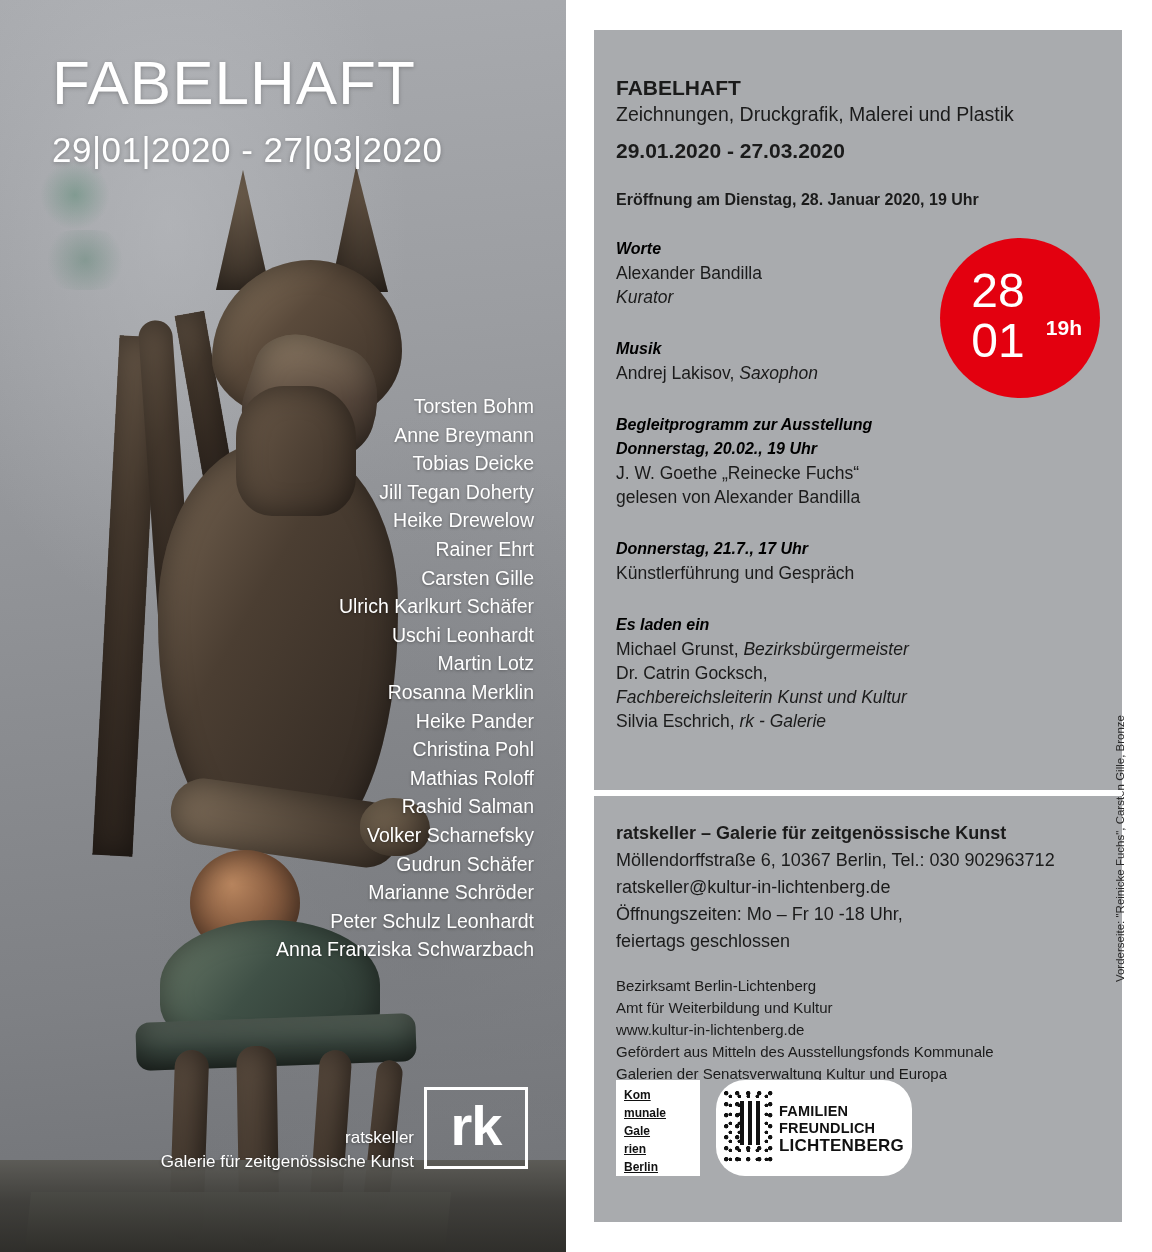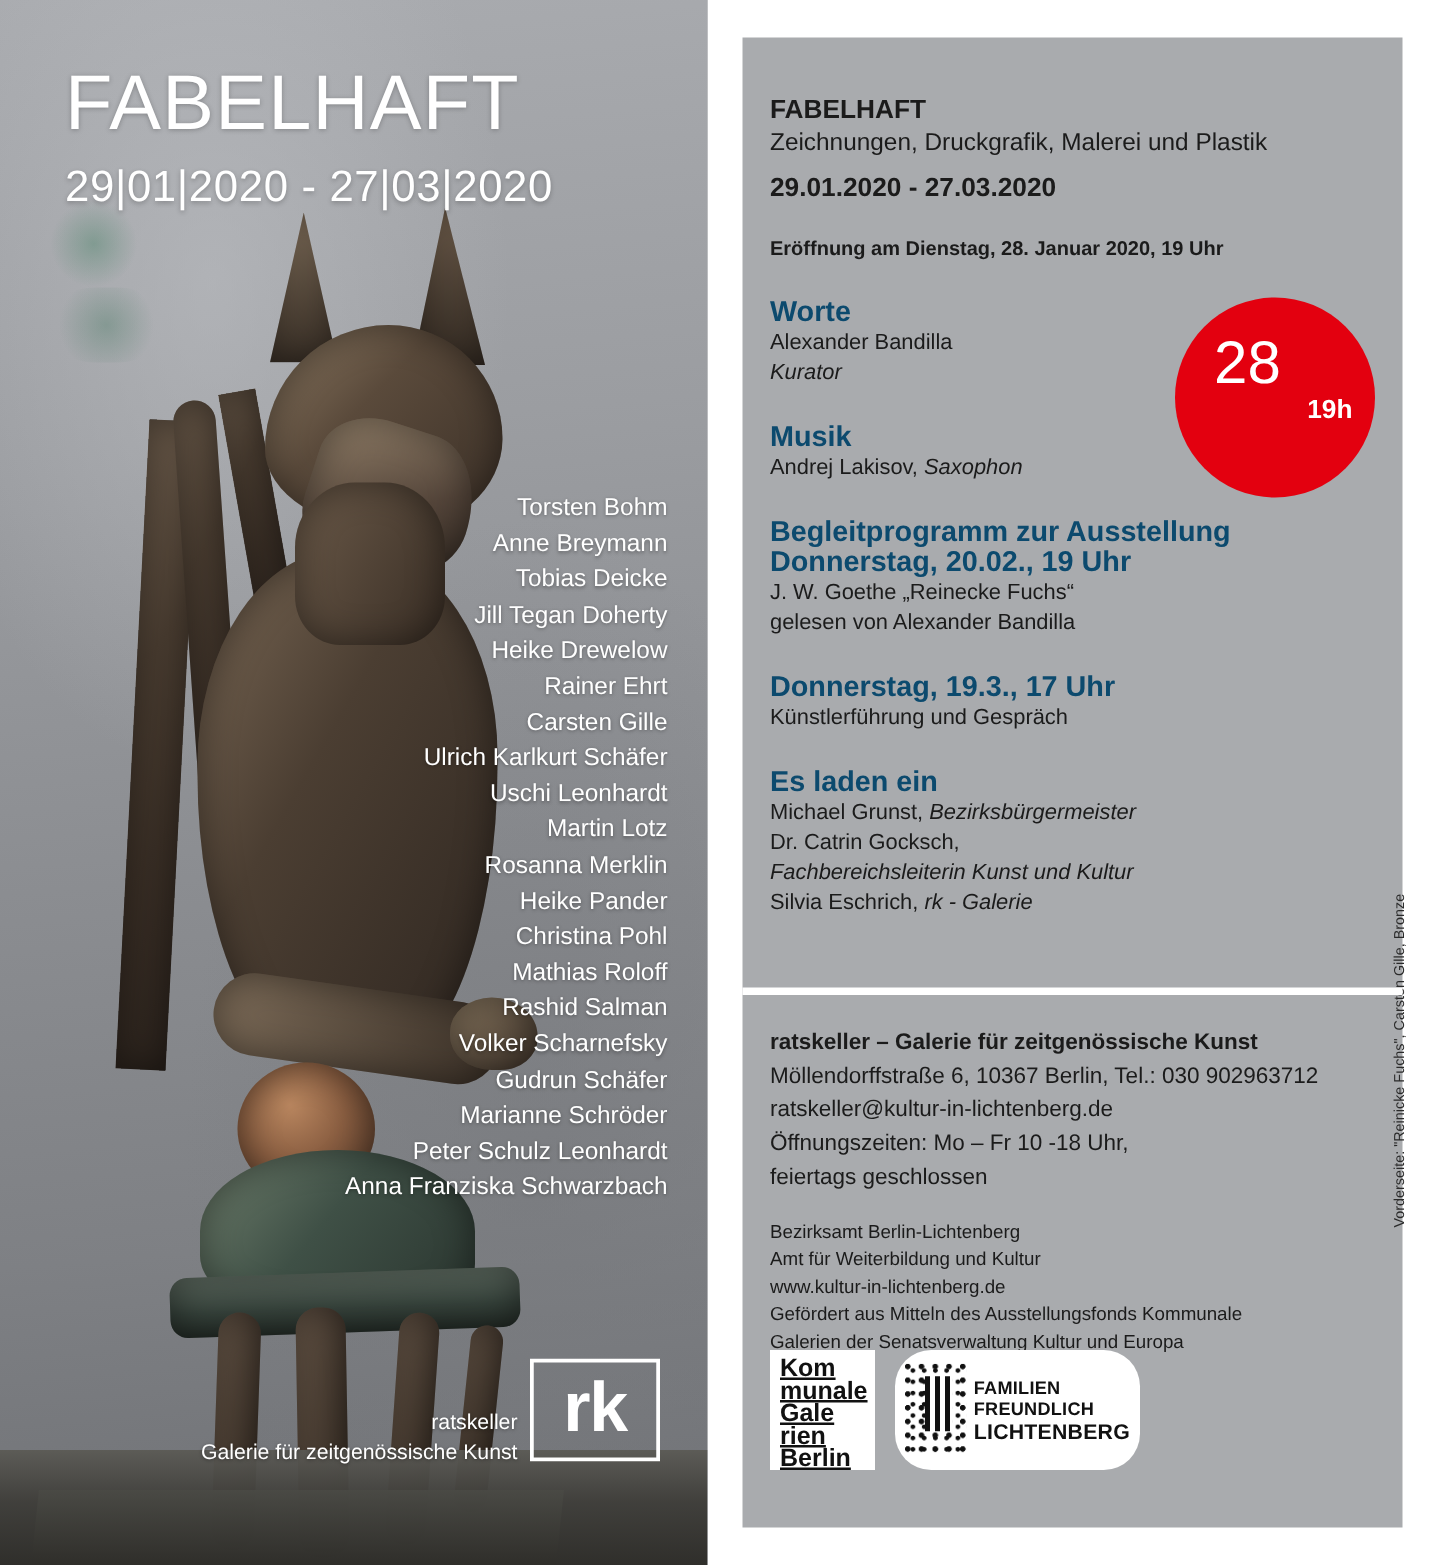--- a/index.html
+++ b/index.html
@@ -214,21 +214,21 @@
     height: 6px;
     background: #ffffff;
   }
 
   .h-title { font-size: 21px; color: #1b1b1b; font-weight: 700; line-height: 27px; }
   .h-sub { font-size: 19.5px; color: #1b1b1b; font-weight: 400; line-height: 27px; }
   .h-dates { font-size: 21px; color: #1b1b1b; font-weight: 700; line-height: 30px; margin-top: 8px; }
   .h-open { font-size: 16px; color: #1b1b1b; font-weight: 700; margin-top: 25px; }
 
   .blk { margin-top: 28px; }
-  .blk-head { font-size: 23px; font-weight: 700; color: #0c4a6e; line-height: 24px; }
+  .blk-head { font-size: 16px; font-weight: 700; color: #000000; line-height: 24px; font-style: italic; }
   .blk-line { font-size: 17.5px; font-weight: 400; color: #1b1b1b; line-height: 24px; }
   .blk-line i { font-style: italic; }
 
   .badge {
     position: absolute;
     right: 22px;
     top: 208px;
     width: 160px;
     height: 160px;
     border-radius: 50%;
@@ -269,21 +269,21 @@
   .addr-bold { font-size: 18px; font-weight: 700; color: #1b1b1b; line-height: 27px; }
   .addr { font-size: 18px; font-weight: 400; color: #1b1b1b; line-height: 27px; }
   .fine { font-size: 15px; font-weight: 400; color: #1b1b1b; line-height: 22px; margin-top: 20px; }
 
   
   .logos { position: absolute; left: 22px; top: 1050px; display: flex; gap: 16px; align-items: flex-start; }
   .logo-kgb {
     width: 84px; height: 96px;
     background: #ffffff;
     color: #111;
-    font-size: 20px;
+    font-size: 12px;
     line-height: 18px;
     font-weight: 700;
     padding: 6px 22px 0 8px;
     box-sizing: border-box;
   }
   .logo-kgb u { text-decoration: underline; }
   .logo-ffl {
     width: 196px; height: 96px;
     background: #ffffff;
     display: flex;
@@ -400,39 +400,40 @@
     </div>
 
     <div class="blk">
       <div class="blk-head">Begleitprogramm zur Ausstellung</div>
       <div class="blk-head">Donnerstag, 20.02., 19 Uhr</div>
       <div class="blk-line">J. W. Goethe „Reinecke Fuchs“</div>
       <div class="blk-line">gelesen von Alexander Bandilla</div>
     </div>
 
     <div class="blk">
-      <div class="blk-head">Donnerstag, 19.3., 17 Uhr</div>
+      <div class="blk-head">Donnerstag, 21.7., 17 Uhr</div>
       <div class="blk-line">Künstlerführung und Gespräch</div>
     </div>
 
     <div class="blk">
       <div class="blk-head">Es laden ein</div>
       <div class="blk-line">
         <span>Michael Grunst, </span><i>Bezirksbürgermeister</i>
       </div>
       <div class="blk-line">Dr. Catrin Gocksch,</div>
       <div class="blk-line"><i>Fachbereichsleiterin Kunst und Kultur</i></div>
       <div class="blk-line">
         <span>Silvia Eschrich, </span><i>rk - Galerie</i>
       </div>
     </div>
   </div>
 
   <div class="badge">
     <div class="badge-num d1">28</div>
+    <div class="badge-num d2">01</div>
     <div class="badge-h">19h</div>
   </div>
 
   <div class="side-credit">Vorderseite: "Reinicke Fuchs", Carsten Gille, Bronze</div>
 
   <div class="divider"></div>
 
   <div class="info-bottom">
     <div class="addr-bold">ratskeller – Galerie für zeitgenössische Kunst</div>
     <div class="addr">Möllendorffstraße 6, 10367 Berlin, Tel.: 030 902963712</div>

